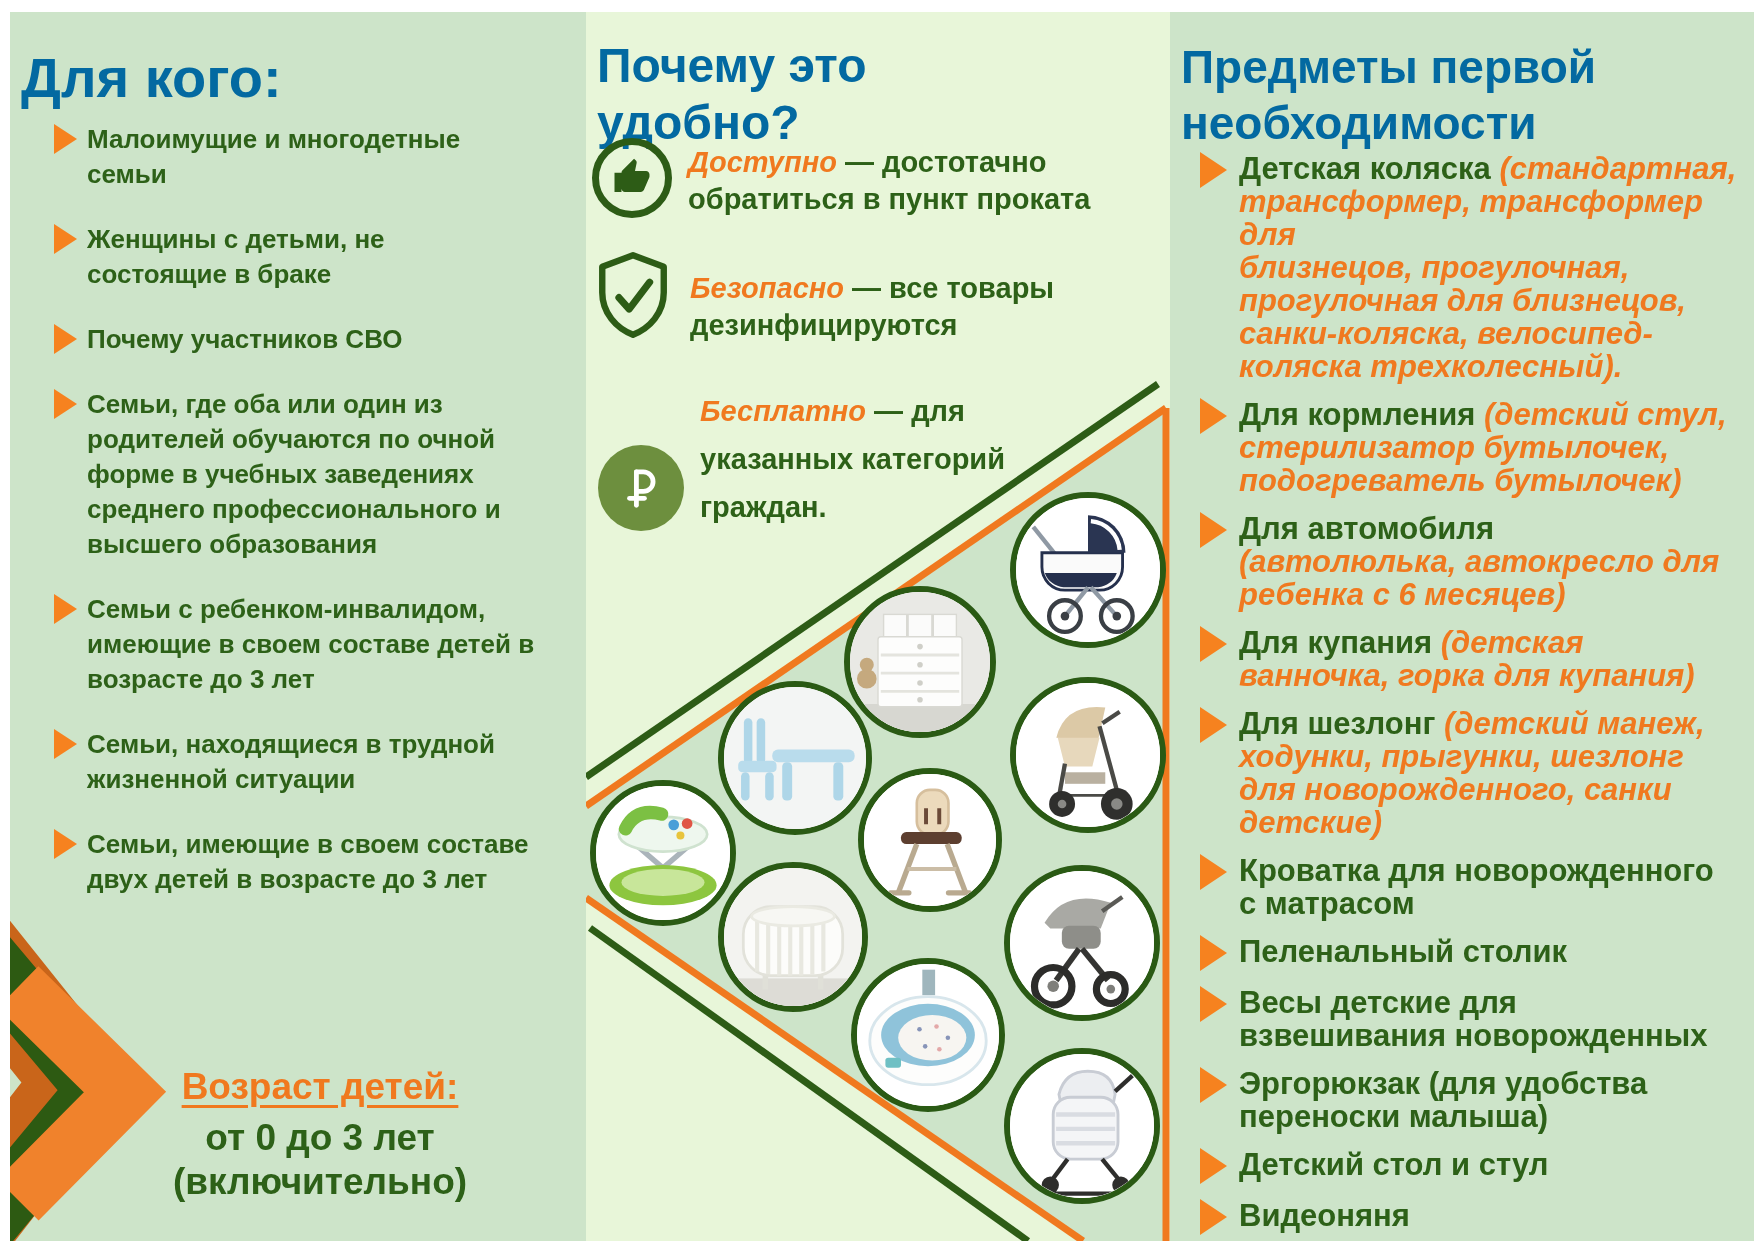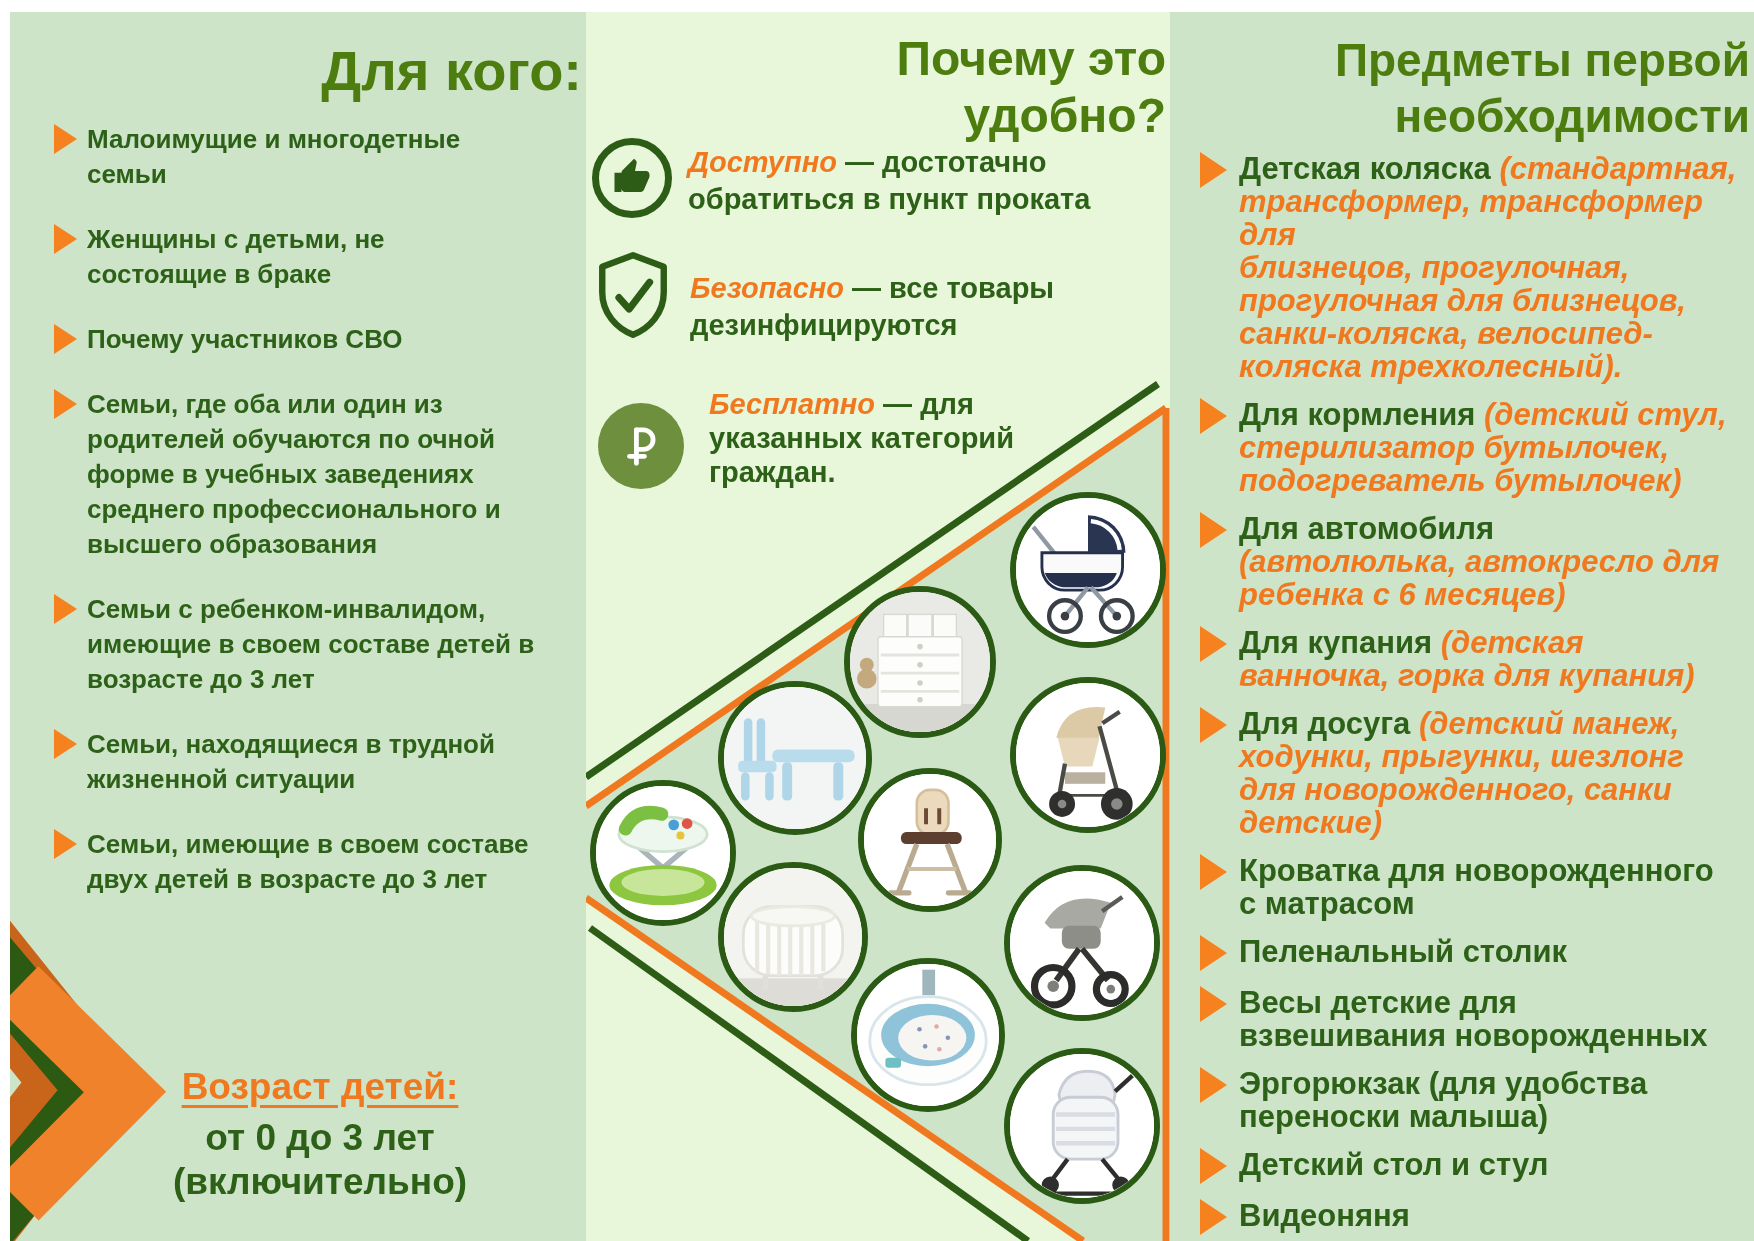--- a/index.html
+++ b/index.html
@@ -4,22 +4,22 @@
 <style>
   html,body{margin:0;padding:0;background:#ffffff;}
   .page{position:relative;width:1754px;height:1241px;background:#ffffff;overflow:hidden;
         font-family:"Liberation Sans", sans-serif;}
   .col{position:absolute;top:12px;height:1229px;}
   .col-left{left:10px;width:576px;background:#cde4c9;}
   .col-mid{left:586px;width:584px;background:#e8f6d9;}
   .col-right{left:1170px;width:584px;background:#cde4c9;}
 
   
-  .panel-title{position:absolute;left:0;right:0;text-align:right;margin:4px;
-               color:#4d7c0f;font-weight:800;}
+  .panel-title{position:absolute;left:0;right:0;text-align:left;margin:11px;
+               color:#0369a1;font-weight:800;}
   .t-left{top:24px;font-size:56px;line-height:62px;}
   .t-mid{top:14px;font-size:48px;line-height:57px;}
   .t-right{top:16px;font-size:46px;line-height:56px;}
 
   
   ul.blist{list-style:none;margin:0;padding:0;position:absolute;}
   .left-list{left:44px;top:110px;width:520px;}
   .right-list{left:30px;top:140px;width:540px;}
   ul.blist li{display:flex;align-items:flex-start;}
   .left-list li{margin-bottom:30px;}
@@ -49,21 +49,21 @@
   .b1{left:6px;top:124px;}
   .b2{left:6px;top:238px;}
   .b3{left:12px;top:371px;}
   .icon-ring{width:66px;height:66px;border:7px solid #2d5c16;border-radius:50%;
              display:flex;align-items:center;justify-content:center;background:transparent;flex:0 0 auto;}
   .ruble-badge{width:86px;height:86px;border-radius:50%;background:#6d8f3e;
                display:flex;align-items:center;justify-content:center;flex:0 0 auto;}
   .btext{white-space:pre-line;font-size:29px;font-weight:bold;color:#2d6118;line-height:37px;}
   .b1 .btext{margin:8px 0 0 16px;width:480px;}
   .b2 .btext{margin:18px 0 0 16px;width:470px;}
-  .b3 .btext{margin:4px 0 0 25px;width:360px;line-height:34px;}
+  .b3 .btext{margin:4px 0 0 16px;width:360px;line-height:48px;}
   .kw{color:#f0791f;font-style:italic;}
 
   
   .pcirc{position:absolute;border:6px solid #2a5a14;border-radius:50%;background:#ffffff;
          overflow:hidden;box-sizing:border-box;}
   .pcirc svg{display:block;width:100%;height:100%;}
   .c-walker{left:4px;top:768px;width:146px;height:146px;}
   .c-table{left:132px;top:669px;width:154px;height:154px;}
   .c-dresser{left:258px;top:574px;width:152px;height:152px;}
   .c-pram{left:424px;top:480px;width:156px;height:156px;}
@@ -363,21 +363,21 @@
 (автолюлька, автокресло для
 ребенка с 6 месяцев)</span></span>
         </li>
         <li>
           <span class="tri"></span>
           <span class="btxt"><span>Для купания </span><span class="detail">(детская
 ванночка, горка для купания)</span></span>
         </li>
         <li>
           <span class="tri"></span>
-          <span class="btxt"><span>Для досуга </span><span class="detail">(детский манеж,
+          <span class="btxt"><span>Для шезлонг </span><span class="detail">(детский манеж,
 ходунки, прыгунки, шезлонг
 для новорожденного, санки
 детские)</span></span>
         </li>
         <li>
           <span class="tri"></span>
           <span class="btxt"><span>Кроватка для новорожденного
 с матрасом</span></span>
         </li>
         <li>

